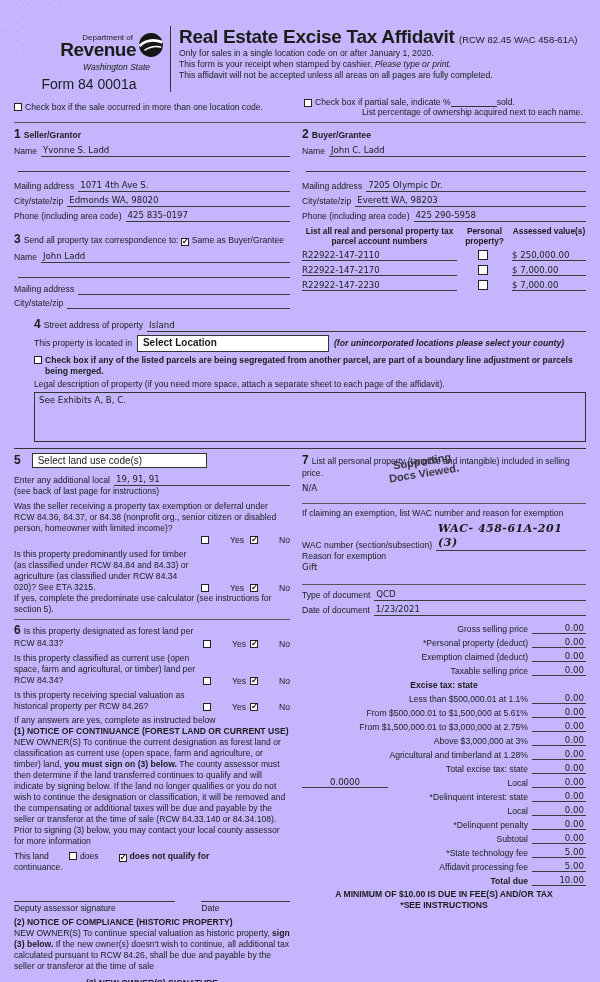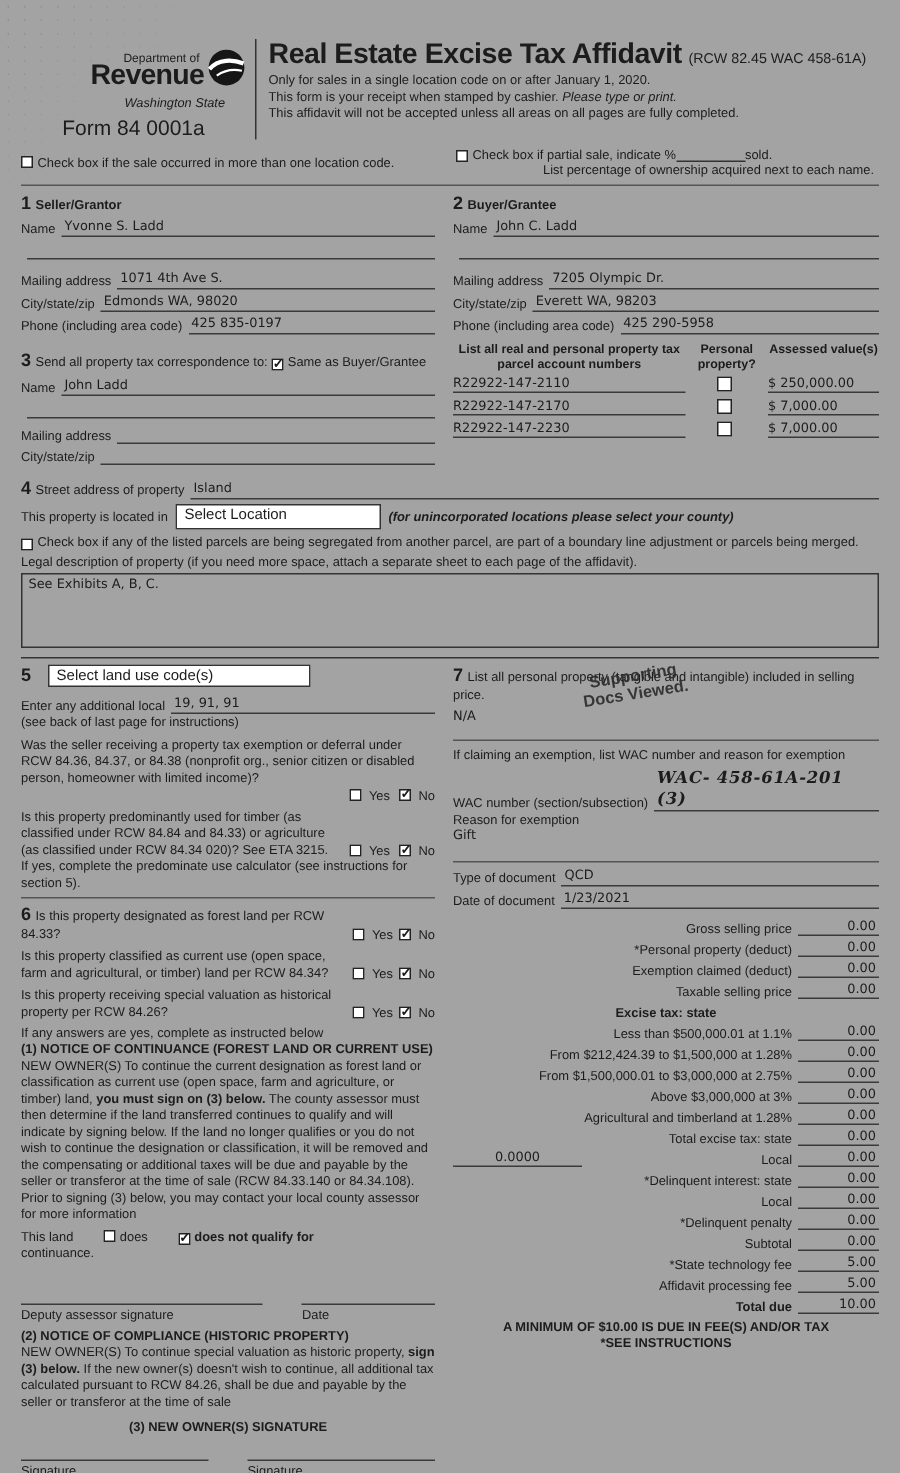--- a/index.html
+++ b/index.html
@@ -1,17 +1,17 @@
 <!DOCTYPE html>
 <html><head>
 <meta charset="utf-8">
 <style>
   * { margin:0; padding:0; box-sizing:border-box; }
   body { background:#fff; font-family:"Liberation Sans", sans-serif; color:#1c1c1c; }
-  .page { width:600px; height:982px; position:relative; background:#a3a3a3; padding:26px 14px 0 14px; overflow:hidden; }
+  .page { width:600px; height:982px; position:relative; background:#c4b5fd; padding:26px 14px 0 14px; overflow:hidden; }
   .noise { position:absolute; left:0; top:0; width:120px; height:140px; opacity:.35; pointer-events:none;
     background-image: radial-gradient(#555 0.6px, transparent 0.7px); background-size:11px 9px; filter:blur(.3px);
     -webkit-mask-image: linear-gradient(135deg,#000 10%,transparent 65%); mask-image: linear-gradient(135deg,#000 10%,transparent 65%);}
   .lbl { font-size:8.6px; line-height:1.28; }
   .b { font-weight:bold; }
   .i { font-style:italic; }
   .sec-num { font-weight:bold; font-size:12px; margin-right:3px; }
   .fill { font-family:"DejaVu Sans", sans-serif; font-size:8.6px; }
   .hand { font-family:"DejaVu Serif", serif; font-style:italic; font-weight:bold; font-size:11px; letter-spacing:.5px; }
   .fl { display:flex; align-items:flex-end; margin-top:3px; }
@@ -43,21 +43,21 @@
   .ptab-h { display:flex; font-size:8.3px; font-weight:bold; text-align:center; margin-top:4px; }
   .ptab-r { display:flex; align-items:flex-end; margin-top:4px; font-size:8.6px; }
   .p-c1 { width:155px; flex:none; border-bottom:1px solid #3a3a3a; }
   .p-c2 { width:55px; flex:none; text-align:center; }
   .p-c3 { flex:1; border-bottom:1px solid #3a3a3a; }
   .ph-c1 { width:155px; } .ph-c2 { width:55px; } .ph-c3 { flex:1; }
   
   .dd { border:1.2px solid #333; padding:1px 5px; font-size:10px; background:#fff; display:inline-block; }
   .legalbox { border:1.2px solid #333; min-height:50px; padding:2px 4px; margin-top:2px; }
   
-  .yn { display:inline-flex; align-items:center; gap:2px; white-space:nowrap; font-size:8.6px; }
+  .yn { display:inline-flex; align-items:center; gap:18px; white-space:nowrap; font-size:8.6px; }
   .qrow { display:flex; justify-content:space-between; align-items:flex-end; gap:4px; margin-top:4px; }
   
   .trow { display:flex; align-items:flex-end; height:14px; font-size:8.6px; }
   .trow .tl { flex:1; text-align:right; padding-right:4px; }
   .trow .lead { width:86px; border-bottom:1px solid #3a3a3a; }
   .trow .amt { width:54px; border-bottom:1px solid #3a3a3a; text-align:right; font-family:"DejaVu Sans",sans-serif; padding-right:2px; flex:none;}
   .stamp { position:absolute; left:84px; top:2px; transform:rotate(-9deg); font-size:11px; font-weight:bold; color:#2b2b2b; width:74px; text-align:center; line-height:1.1; opacity:.9; }
   .sigline2 { display:flex; gap:26px; margin-top:10px; }
   .sigline2 > div { flex:1; border-top:1px solid #3a3a3a; font-size:8.6px; padding-top:1px; }
   em { font-style:italic; }
@@ -197,31 +197,31 @@
         <div class="p-c3 fill">$ 7,000.00</div>
       </div>
       <div class="ptab-r">
         <div class="p-c1 fill">R22922-147-2230</div>
         <div class="p-c2"><span class="cb" style="width:10px;height:10px;"></span></div>
         <div class="p-c3 fill">$ 7,000.00</div>
       </div>
     </div>
   </div>
 
-  <div style="margin-top:8px;">
+  <div style="margin-top:8px;margin-left:20px;">
     <div class="fl lbl">
       <span><span class="sec-num">4</span><span>Street address of property</span></span>
       <span class="u fill">Island</span>
     </div>
     <div class="lbl" style="display:flex;align-items:center;gap:5px;margin-top:3px;">
       <span>This property is located in</span>
-      <span class="dd" style="width:137px;">Select Location</span>
+      <span class="dd" style="width:192px;font-weight:bold;">Select Location</span>
       <span class="b i">(for unincorporated locations please select your county)</span>
     </div>
-    <div class="lbl" style="margin-top:3px;display:flex;align-items:flex-end;">
+    <div class="lbl" style="margin-top:3px;display:flex;align-items:flex-start;font-weight:bold;">
       <span class="cb" style="margin-top:1px;"></span>
       <span>Check box if any of the listed parcels are being segregated from another parcel, are part of a boundary line adjustment or parcels being merged.</span>
     </div>
     <div class="lbl" style="margin-top:2px;">Legal description of property (if you need more space, attach a separate sheet to each page of the affidavit).</div>
     <div class="legalbox fill">See Exhibits A, B, C.</div>
   </div>
 
   <div class="thickrule"></div>
 
   <div class="cols">
@@ -393,21 +393,21 @@
 
         <div class="trow" style="justify-content:center;">
             <span class="b" style="font-size:8.6px;">Excise tax: state</span>
           </div>
 
         <div class="trow">
             <span class="tl">Less than $500,000.01 at 1.1%</span>
             <span class="amt">0.00</span>
           </div>
         <div class="trow">
-            <span class="tl">From $212,424.39 to $1,500,000 at 1.28%</span>
+            <span class="tl">From $500,000.01 to $1,500,000 at 5.61%</span>
             <span class="amt">0.00</span>
           </div>
         <div class="trow">
             <span class="tl">From $1,500,000.01 to $3,000,000 at 2.75%</span>
             <span class="amt">0.00</span>
           </div>
         <div class="trow">
             <span class="tl">Above $3,000,000 at 3%</span>
             <span class="amt">0.00</span>
           </div>

